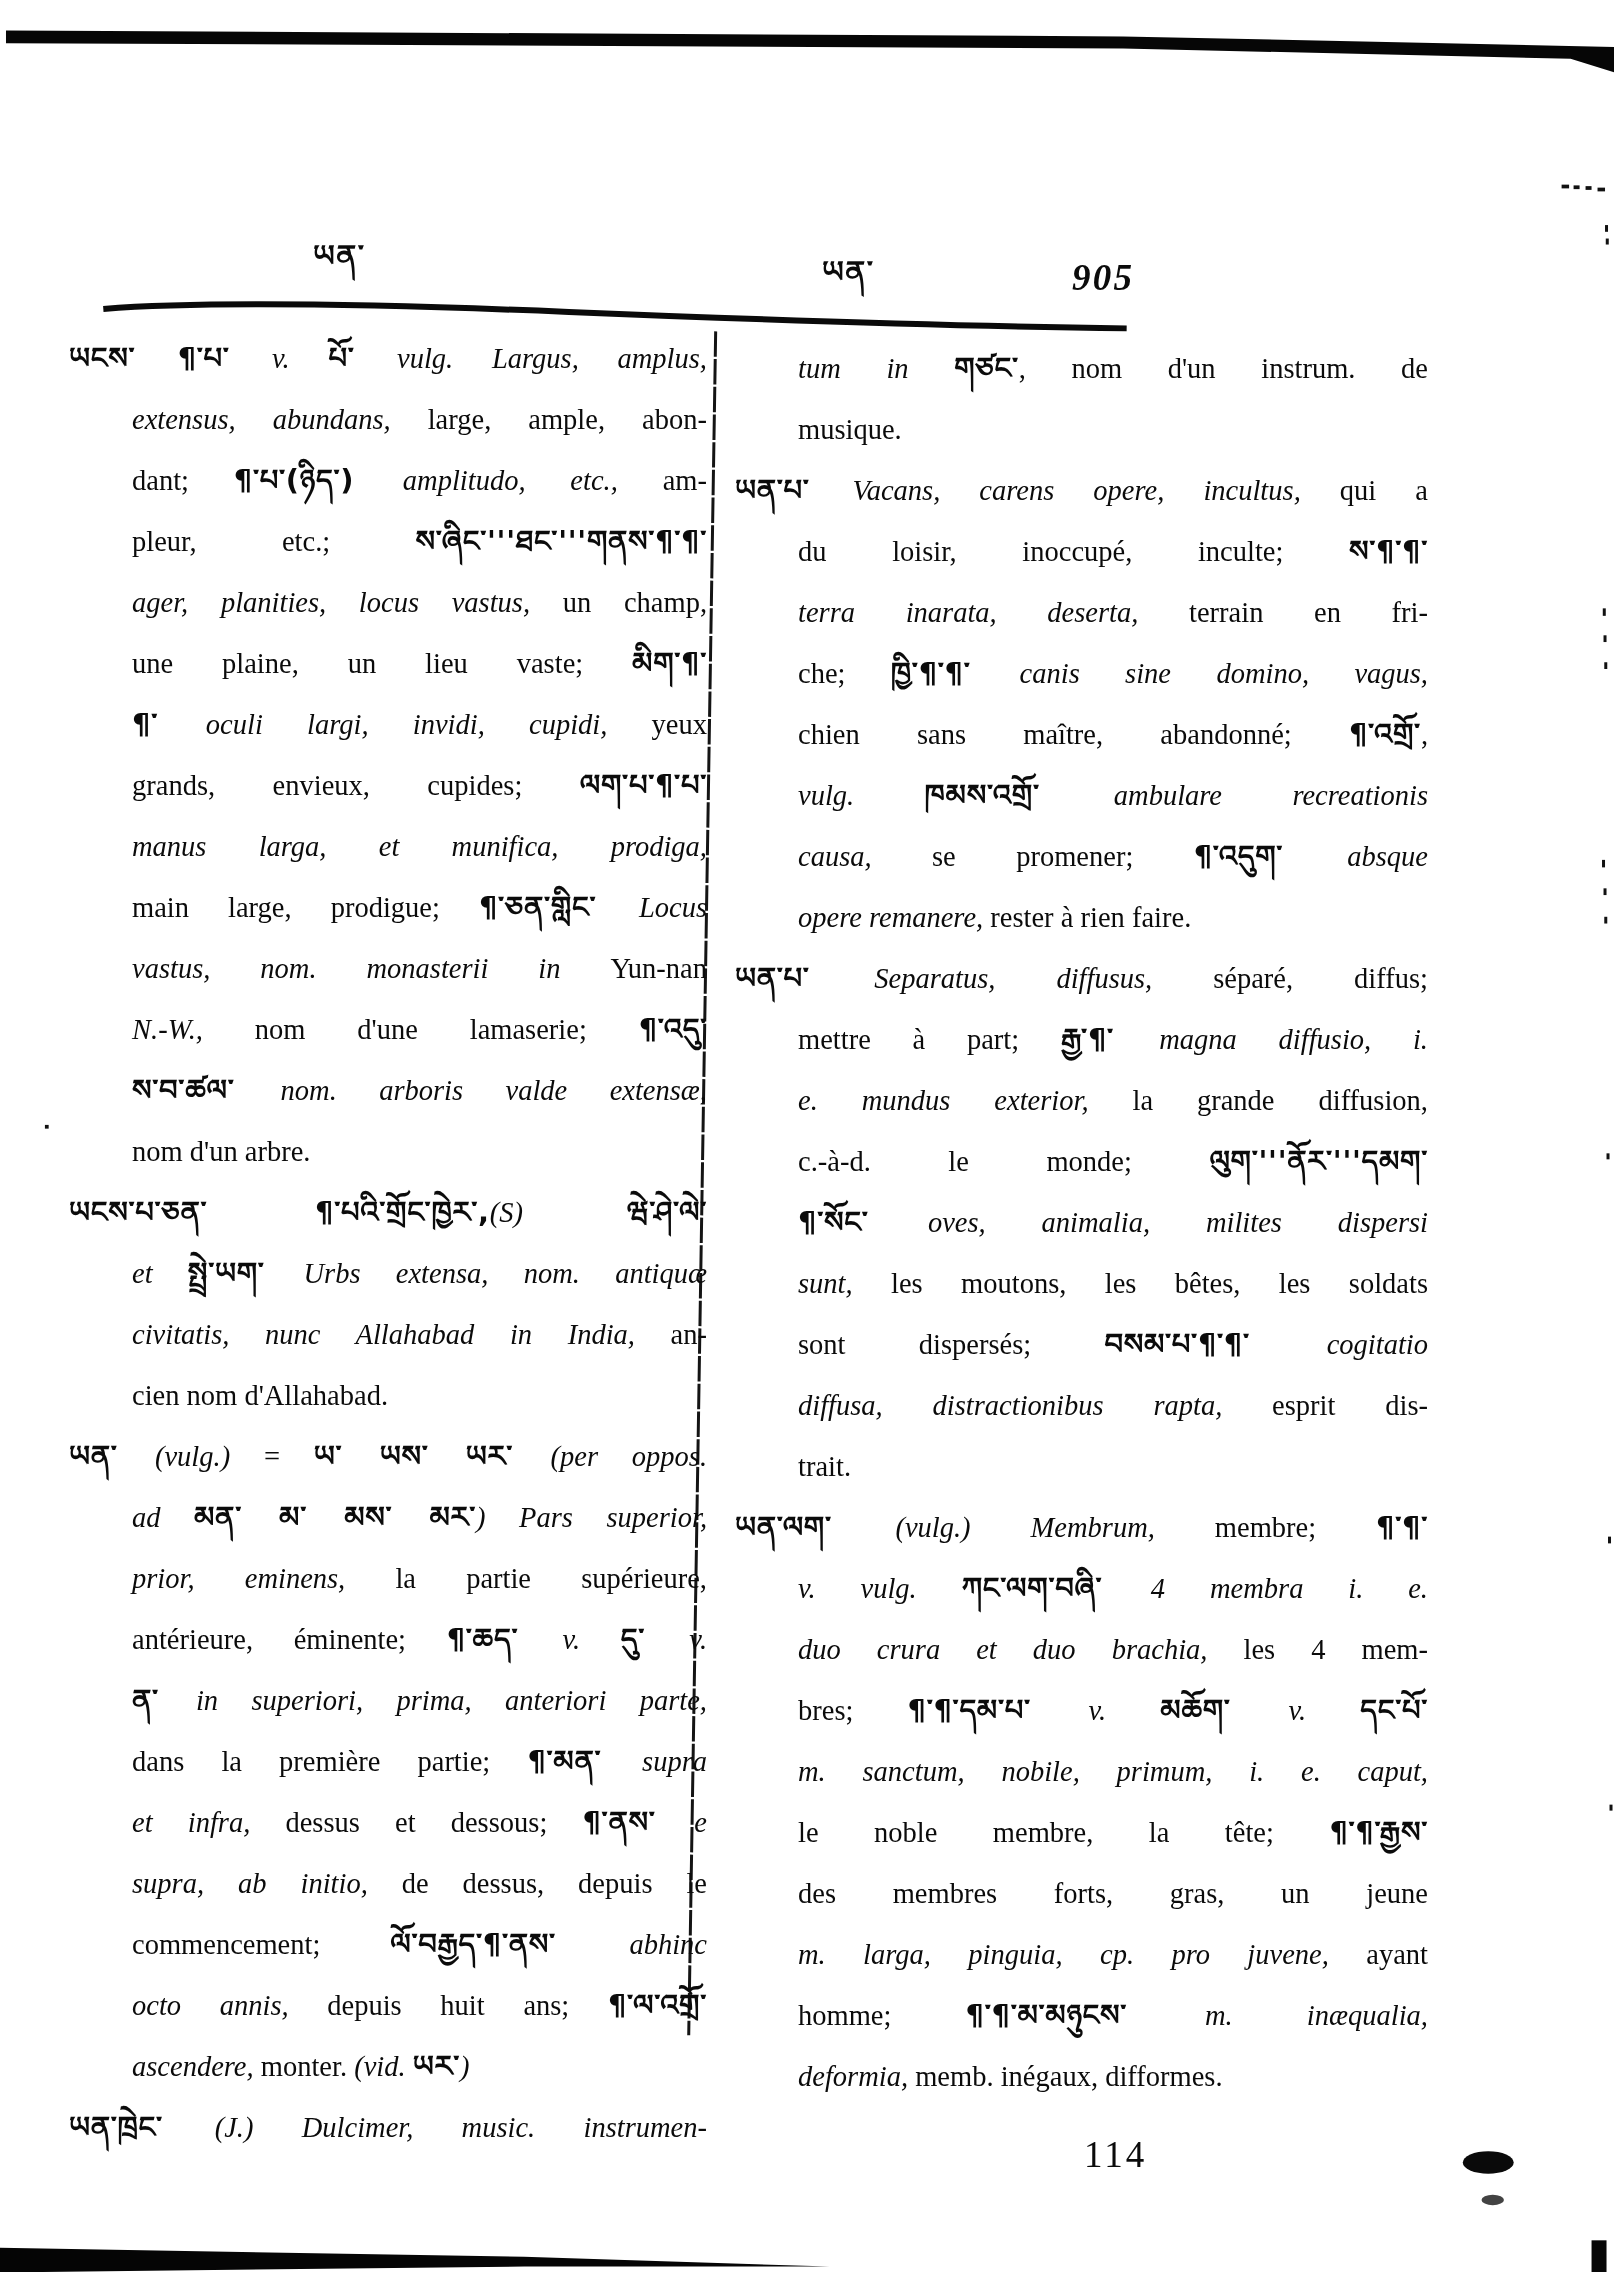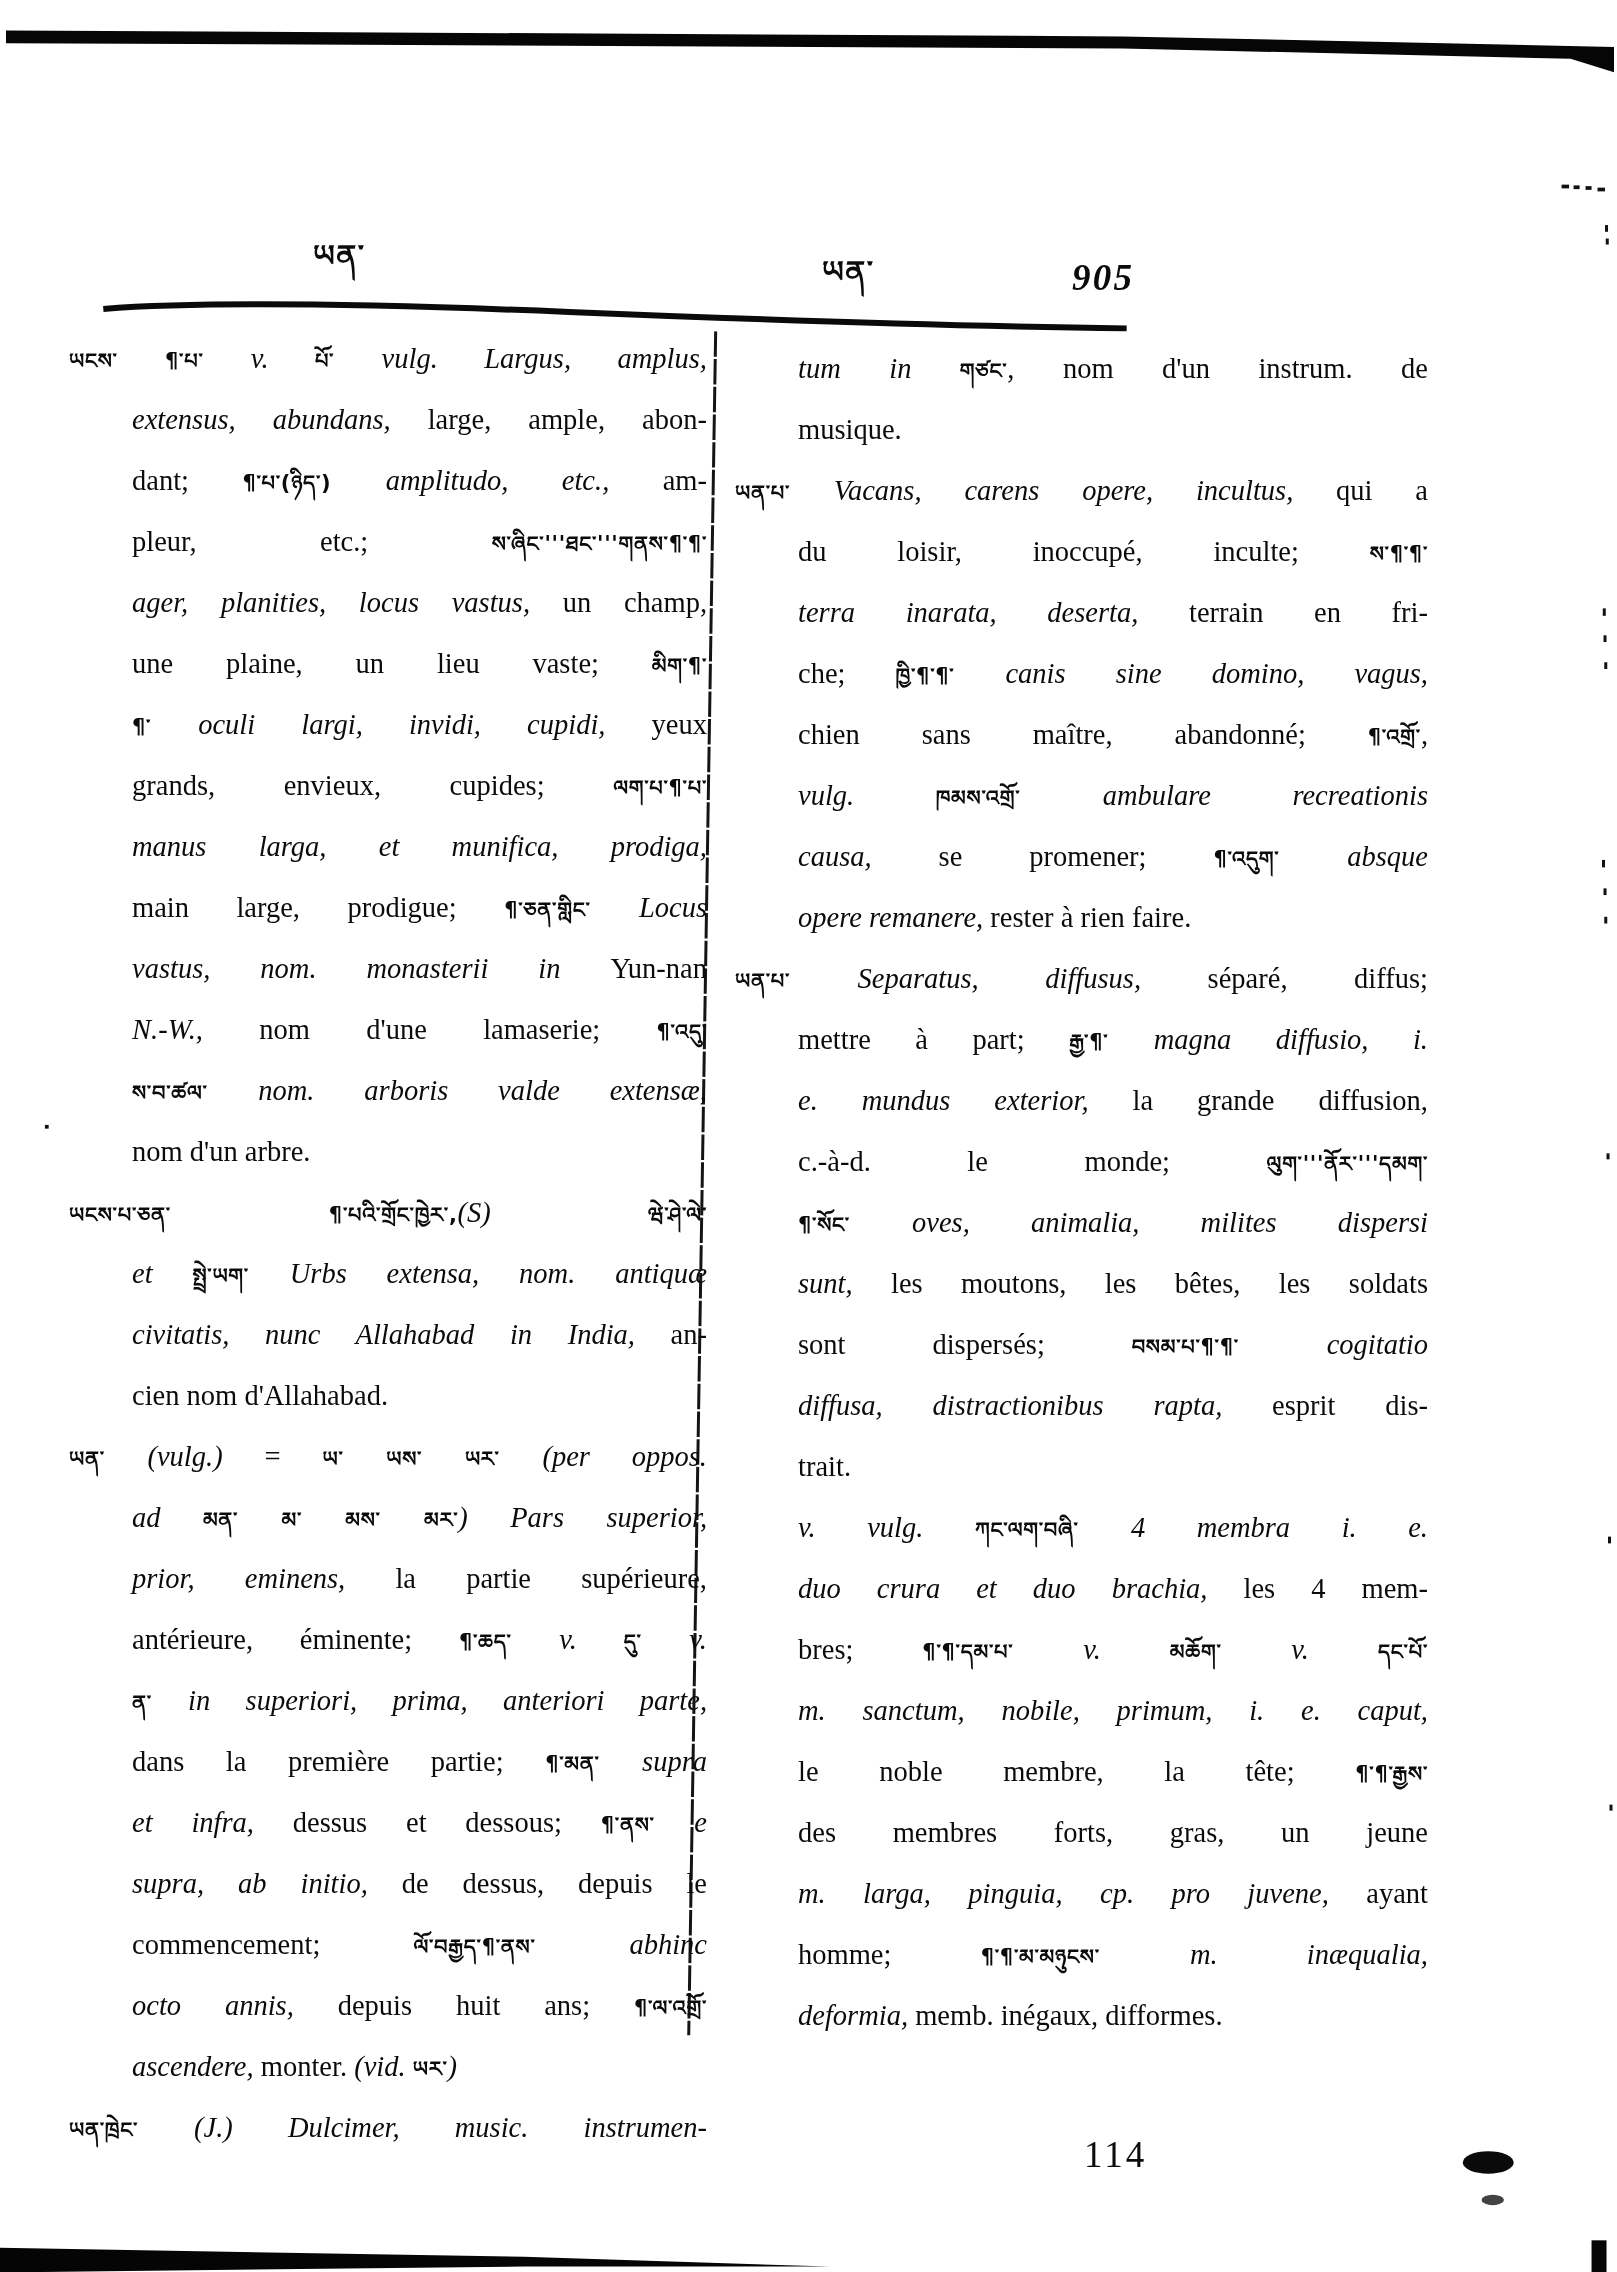--- a/index.html
+++ b/index.html
@@ -31,21 +31,21 @@
     padding-left:63px;
     text-align:justify;text-align-last:justify;
     font-size:28.5px;overflow:visible;
   }
   .line.first{padding-left:0;}
   .line.short{text-align-last:auto;}
   .seg-i{font-style:italic;}
   .seg-r{font-style:normal;}
   .seg-t{
     font-family:"DejaVu Sans",sans-serif;font-style:normal;font-weight:bold;
-    font-size:21px;letter-spacing:0.7px;
+    font-size:29px;letter-spacing:0.7px;
   }
   
   #signature-number{
     position:absolute;left:1084px;top:2133px;font-size:37px;letter-spacing:3px;
     font-family:"Liberation Serif",serif;
   }
 </style>
 </head>
 <body>
 
@@ -148,20 +148,21 @@
       <div class="line"><span class="seg-r">mettre à part; </span><span class="seg-t">རྒྱ་¶་ </span><span class="seg-i">magna diffusio, i.</span></div>
       <div class="line"><span class="seg-i">e. mundus exterior, </span><span class="seg-r">la grande diffusion,</span></div>
       <div class="line"><span class="seg-r">c.-à-d. le monde; </span><span class="seg-t">ལུག་'''ནོར་'''དམག་</span></div>
       <div class="line"><span class="seg-t">¶་སོང་ </span><span class="seg-i">oves, animalia, milites dispersi</span></div>
       <div class="line"><span class="seg-i">sunt, </span><span class="seg-r">les moutons, les bêtes, les soldats</span></div>
       <div class="line"><span class="seg-r">sont dispersés; </span><span class="seg-t">བསམ་པ་¶་¶་ </span><span class="seg-i">cogitatio</span></div>
       <div class="line"><span class="seg-i">diffusa, distractionibus rapta, </span><span class="seg-r">esprit dis-</span></div>
       <div class="line short"><span class="seg-r">trait.</span></div>
     </div>
     <div class="entry">
+      <div class="line first"><span class="seg-t">ཡན་ལག་ </span><span class="seg-i">(vulg.) Membrum, </span><span class="seg-r">membre; </span><span class="seg-t">¶་¶་</span></div>
       <div class="line"><span class="seg-i">v. vulg. </span><span class="seg-t">ཀང་ལག་བཞི་ </span><span class="seg-i">4 membra i. e.</span></div>
       <div class="line"><span class="seg-i">duo crura et duo brachia, </span><span class="seg-r">les 4 mem-</span></div>
       <div class="line"><span class="seg-r">bres; </span><span class="seg-t">¶་¶་དམ་པ་ </span><span class="seg-i">v. </span><span class="seg-t">མཆོག་ </span><span class="seg-i">v. </span><span class="seg-t">དང་པོ་</span></div>
       <div class="line"><span class="seg-i">m. sanctum, nobile, primum, i. e. caput,</span></div>
       <div class="line"><span class="seg-r">le noble membre, la tête; </span><span class="seg-t">¶་¶་རྒྱས་</span></div>
       <div class="line"><span class="seg-r">des membres forts, gras, un jeune</span></div>
       <div class="line"><span class="seg-i">m. larga, pinguia, cp. pro juvene, </span><span class="seg-r">ayant</span></div>
       <div class="line"><span class="seg-r">homme; </span><span class="seg-t">¶་¶་མ་མཉུངས་ </span><span class="seg-i">m. inæqualia,</span></div>
       <div class="line short"><span class="seg-i">deformia, </span><span class="seg-r">memb. inégaux, difformes.</span></div>
     </div>

